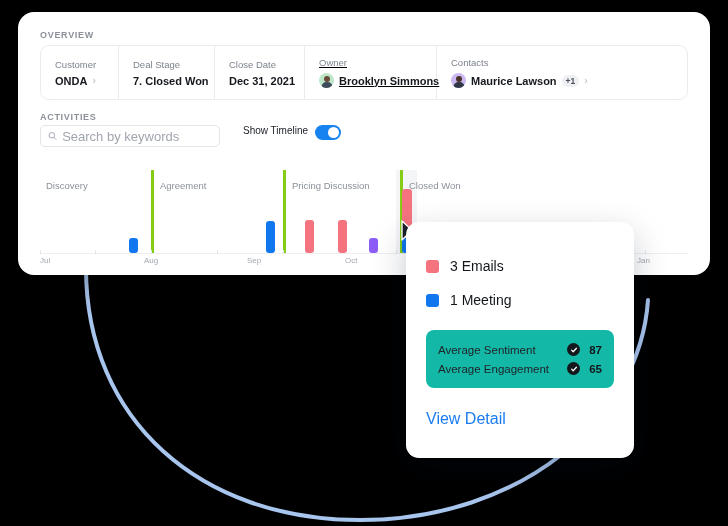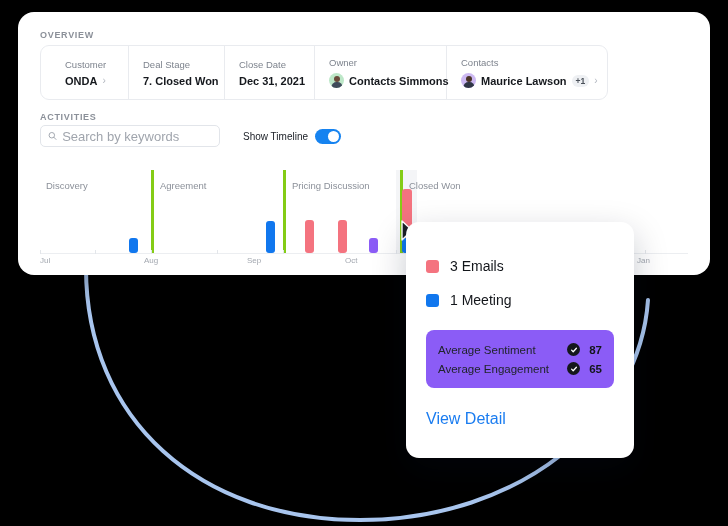--- a/index.html
+++ b/index.html
@@ -25,39 +25,38 @@
   }
   .section-label {
     font-size: 9px; letter-spacing: 0.7px; font-weight: 700;
     color: #8b9099; text-transform: uppercase;
   }
   .overview-label { position: absolute; left: 22px; top: 18px; }
 
   
   .overview-card {
     position: absolute; left: 22px; top: 33px;
-    width: 568px; height: 55px;
+    width: 648px; height: 55px;
     border: 1px solid #e9ebef;
     border-radius: 9px;
     display: flex; align-items: stretch;
     background: #fff;
-    padding-left: 10px;
   }
   .ov-cell {
     display: flex; flex-direction: column; justify-content: center;
     padding: 0 14px;
     border-right: 1px solid #e9ebef;
     flex: 0 0 auto;
   }
   .ov-cell:last-child { border-right: none; }
   .ov-w1 { width: 78px; }
   .ov-w2 { width: 96px; }
   .ov-w3 { width: 92px; }
   .ov-w4 { width: 90px; }
-  .ov-w5 { width: 132px; }
+  .ov-w5 { width: 132px; text-decoration: underline; }
   .ov-w6 { width: 160px; }
   .ov-key { font-size: 9.5px; color: #7d838d; margin-bottom: 5px; white-space: nowrap; }
   .ov-val {
     font-size: 11px; font-weight: 700; color: #15181d;
     display: flex; align-items: center; gap: 5px; white-space: nowrap;
   }
   .chev { color: #b3b8c0; font-size: 10px; font-weight: 400; line-height: 1; }
   .avatar {
     width: 15px; height: 15px; border-radius: 50%;
     flex: 0 0 auto; position: relative; overflow: hidden;
@@ -89,21 +88,21 @@
     background: #fff;
   }
   .search-box input {
     border: none; outline: none; background: transparent;
     font-family: "Liberation Sans", sans-serif;
     font-size: 13px; color: #8b9099; width: 100%;
   }
   .search-box input::placeholder { color: #a0a5ad; }
   .show-timeline {
     position: absolute; left: 225px; top: 113px;
-    display: flex; align-items: center; gap: 7px; height: 22px;
+    display: flex; gap: 7px; height: 22px;
   }
   .st-label { font-size: 10px; color: #20242b; font-weight: 400; white-space: nowrap; }
   .toggle {
     width: 26px; height: 15px; border-radius: 8px; background: #1683f0;
     position: relative; cursor: pointer;
   }
   .toggle .knob {
     position: absolute; top: 2px; right: 2px;
     width: 11px; height: 11px; border-radius: 50%; background: #fff;
   }
@@ -150,21 +149,21 @@
     box-shadow: 0 12px 34px rgba(10,18,40,0.22);
     padding: 18px 20px 0 20px;
   }
   .tt-title { font-size: 16px; font-weight: 700; color: #13161b; letter-spacing: -0.2px; }
   .tt-row { display: flex; align-items: center; gap: 11px; margin-top: 18px; }
   .swatch { width: 13px; height: 13px; border-radius: 3px; flex: 0 0 auto; }
   .swatch.email { background: #f4737f; }
   .swatch.meeting { background: #1177ee; }
   .tt-row-label { font-size: 14px; color: #13161b; font-weight: 400; }
   .tt-stats {
-    margin-top: 22px; background: #8b5cf6; border-radius: 8px;
+    margin-top: 22px; background: #14b8a6; border-radius: 8px;
     padding: 10px 12px;
   }
   .stat-row {
     display: flex; align-items: center; justify-content: space-between;
     padding: 3px 0;
   }
   .stat-name { font-size: 11.5px; color: #20242b; }
   .stat-val { display: flex; align-items: center; gap: 6px; }
   .check {
     width: 13px; height: 13px; border-radius: 50%; background: #14171c;
@@ -214,21 +213,21 @@
         </div>
       </div>
 
       <div class="ov-cell ov-w5">
         <div class="ov-key">Owner</div>
         <div class="ov-val">
           <span class="avatar green">
             <span class="head"></span>
               <span class="body"></span>
           </span>
-          <span>Contacts Simmons</span>
+          <span>Brooklyn Simmons</span>
         </div>
       </div>
 
       <div class="ov-cell ov-w6">
         <div class="ov-key">Contacts</div>
         <div class="ov-val">
           <span class="avatar purple">
             <span class="head"></span>
               <span class="body"></span>
           </span>

